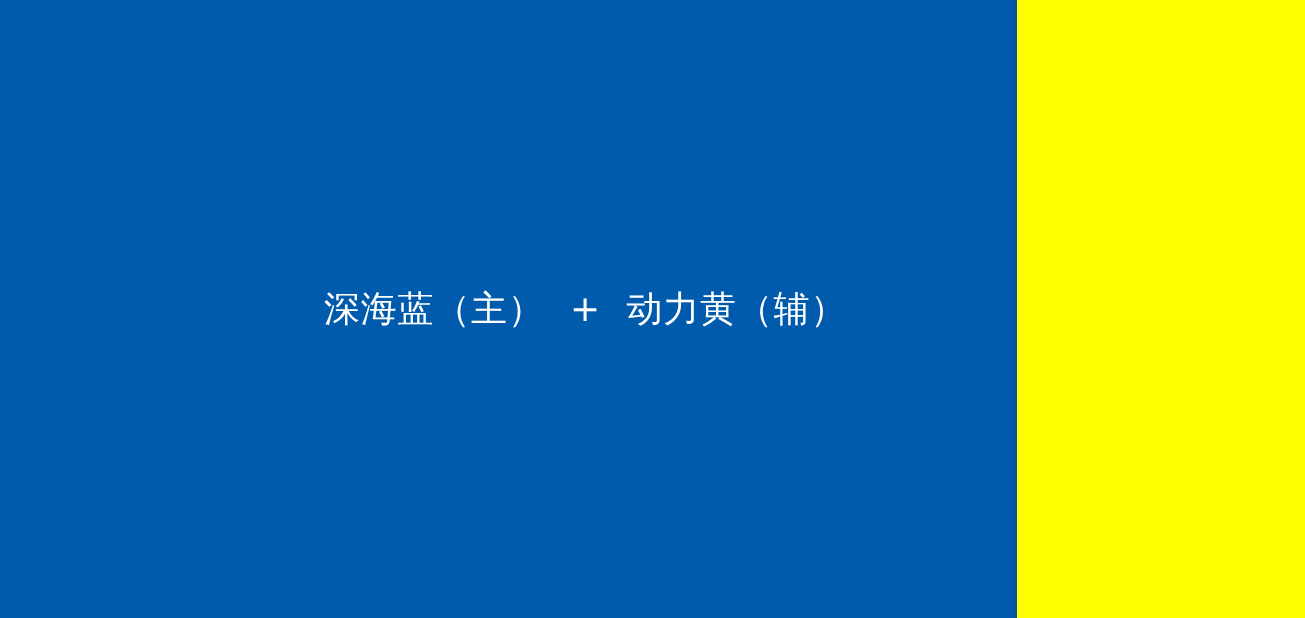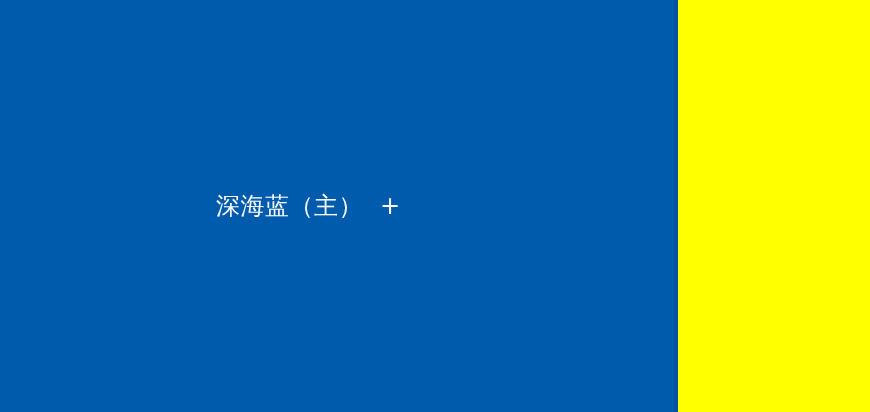--- a/index.html
+++ b/index.html
@@ -83,20 +83,21 @@
 </head>
 <body style="background: rgb(255, 255, 255);">
 
 <div id="palette-canvas" style="width: 870px; height: 412px;">
 
   <div class="swatch-primary" style="background: rgb(0, 91, 172); flex: 0 0 678px; width: 678px;">
 
     <div class="palette-caption" style="color: rgb(255, 255, 255);">
       <span class="caption-segment">深海蓝（主）</span>
       <span class="caption-plus">+</span>
+      <span class="caption-segment">动力黄（辅）</span>
     </div>
 
     <div class="swatch-seam" style="background: rgb(0, 86, 163);"></div>
   </div>
 
   <div class="swatch-accent" style="background: rgb(255, 255, 0); flex: 0 0 192px; width: 192px;"></div>
 
 </div>
 
 </body></html>

